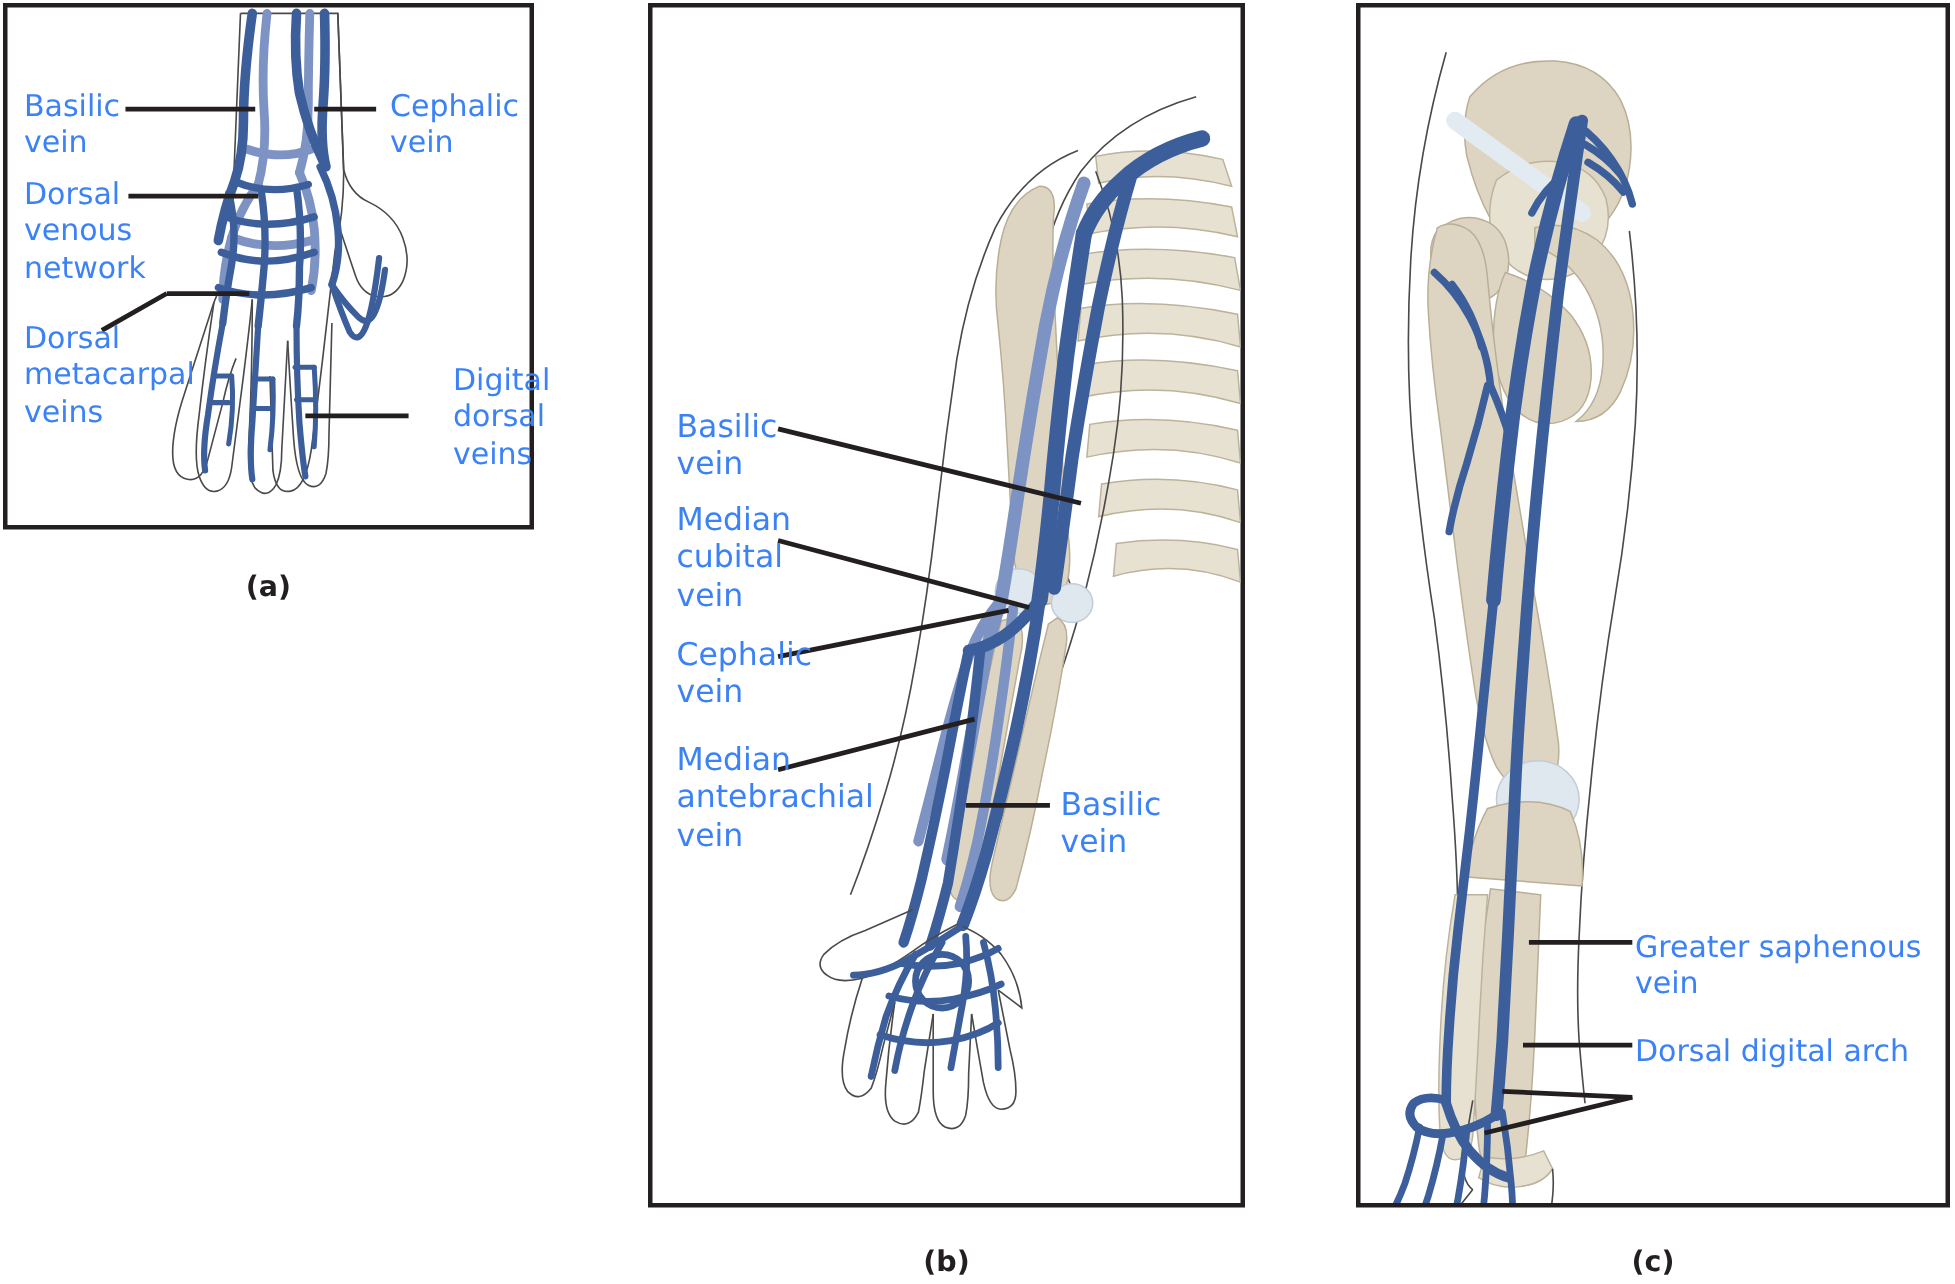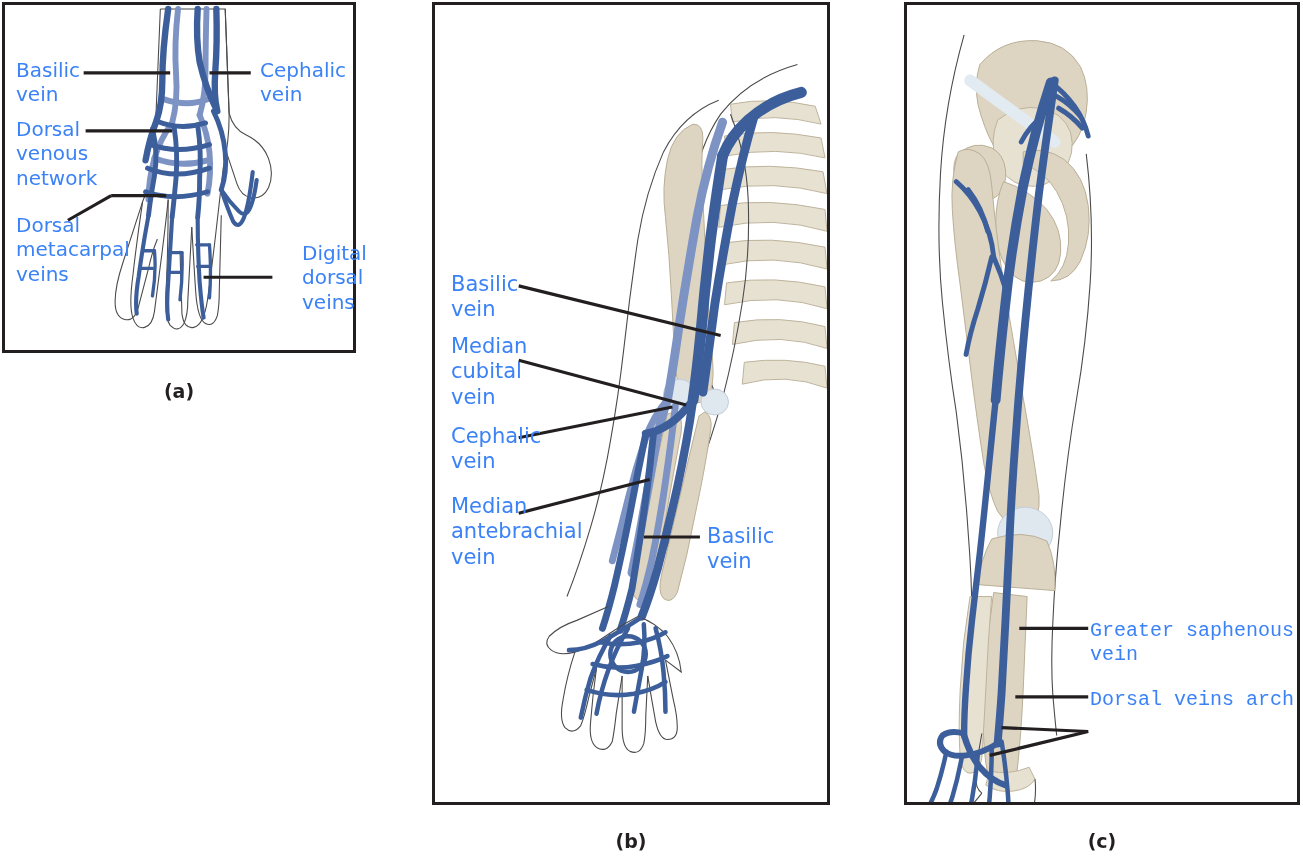--- a/index.html
+++ b/index.html
@@ -52,21 +52,21 @@
   
   .vlabel {
     position: absolute;
     font-family: "DejaVu Sans", sans-serif;
     font-size: 21px;
     line-height: 1.21;
     color: #3b82f6;
     white-space: pre-line;
   }
   .vlabel.pa { font-size: 20px; line-height: 1.22; }
-  .vlabel.pc { font-size: 20px; line-height: 1.22; font-family: Liberation Mono, monospace; }
+  .vlabel.pc { font-size: 20px; line-height: 1.22; }
 
   
   #lbl-a-basilic        { left: 16px;  top: 58px;  }
   #lbl-a-cephalic       { left: 260px; top: 58px;  }
   #lbl-a-dorsalvenous   { left: 16px;  top: 117px; }
   #lbl-a-dorsalmeta     { left: 16px;  top: 213px; }
   #lbl-a-digitaldorsal  { left: 281px; top: 241px; margin-left: 21px; }
 
   
   #lbl-b-basilic1   { left: 451px; top: 272px; }
@@ -381,19 +381,19 @@
   <div class="vlabel" id="lbl-b-cephalic">Cephalic
 vein</div>
   <div class="vlabel" id="lbl-b-medianante">Median
 antebrachial
 vein</div>
   <div class="vlabel" id="lbl-b-basilic2">Basilic
 vein</div>
 
   <div class="vlabel pc" id="lbl-c-saphenous">Greater saphenous
 vein</div>
-  <div class="vlabel pc" id="lbl-c-venousarch">Dorsal veins arch</div>
+  <div class="vlabel pc" id="lbl-c-venousarch">Dorsal digital arch</div>
 
   <div class="caption" id="caption-a">(a)</div>
   <div class="caption" id="caption-b">(b)</div>
   <div class="caption" id="caption-c">(c)</div>
 
 </div>
 
 </body></html>

